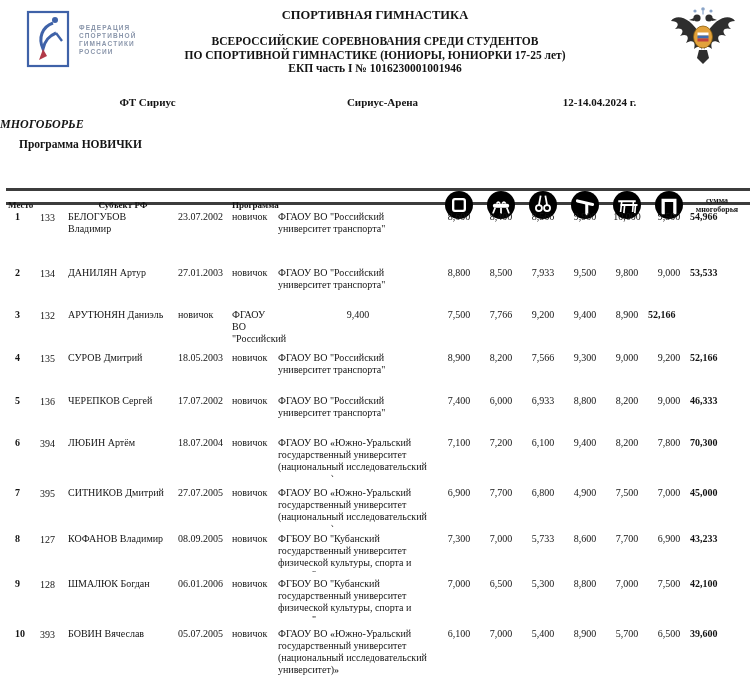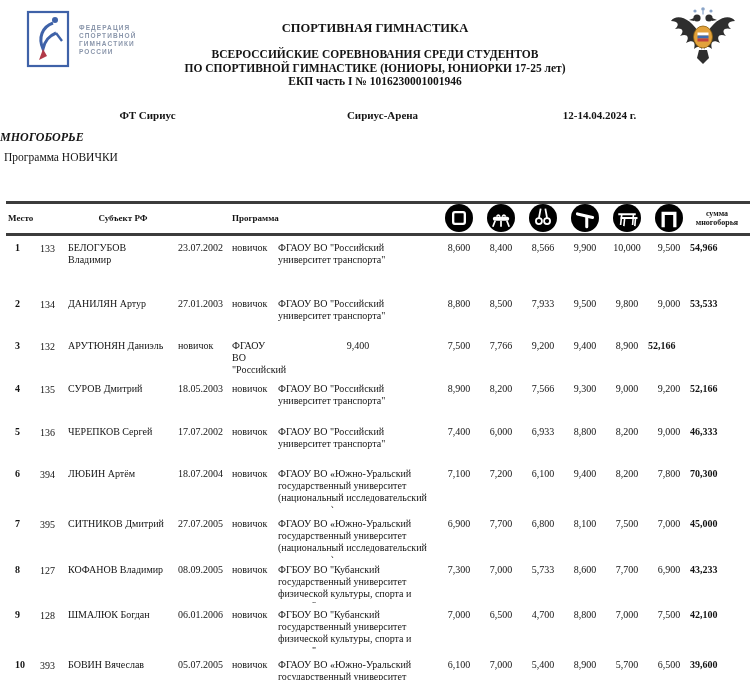--- a/index.html
+++ b/index.html
@@ -7,31 +7,31 @@
     font-family:"Liberation Serif","DejaVu Serif",serif; color:#141414; }
   .page { position:relative; width:750px; height:680px; }
 
   
   .fsgr { position:absolute; left:26px; top:10px; display:flex; gap:7px; }
   .fsgr-text { padding-top:14px; font-family:"Liberation Sans",sans-serif;
     font-size:6.5px; line-height:8px; letter-spacing:1.1px; color:#8a96ab; font-weight:bold; }
   .ministry { position:absolute; right:12px; top:6px; }
 
   
-  .title1 { text-align:center; padding-top:21px; font-weight:bold; font-size:12.5px; }
+  .title1 { text-align:center; padding-top:8px; font-weight:bold; font-size:12.5px; }
   .titleblock { margin-top:12px; text-align:center; font-weight:bold; font-size:11.5px; line-height:13.5px; }
   .inforow { margin-top:20px; display:grid; grid-template-columns:280px 190px 244px; font-weight:bold; font-size:11px; }
   .inforow > div { text-align:center;margin-left:15px; }
   .discipline { margin-top:9px; font-weight:bold; font-style:italic; font-size:12px; }
-  .program-title { margin-top:6px; margin-left:4px; font-weight:normal; font-size:11.5px; }
+  .program-title { margin-top:6px; margin-left:19px; font-weight:bold; font-size:11.5px; }
 
   
   .tbl { margin-left:6px; margin-top:8px; width:744px; }
   .thead, .trow { display:grid; grid-template-columns:34px 28px 110px 54px 46px 160px repeat(6,42px) 54px; }
-  .thead { border-top:3px solid #3c3c3c; border-bottom:3px solid #3c3c3c; height:35px; align-items:center;margin-top:38px; }
+  .thead { border-top:3px solid #3c3c3c; border-bottom:3px solid #3c3c3c; height:17px; align-items:center;margin-top:38px; }
   .thead .h { font-weight:bold; font-size:9px; }
   .h-place { padding-left:2px; }
   .h-region, .h-program { text-align:center; white-space:nowrap; }
   .h-icon { display:flex; justify-content:center; align-items:center; }
   .h-total { text-align:center; font-weight:bold; font-size:8px; line-height:9px; }
 
   .trow { overflow:hidden; }
   .trow .cell { padding-top:6px; font-size:10px; line-height:12px; }
   .c-place { font-weight:bold; font-size:11px; padding-left:9px; }
   .c-bib   { font-size:8.5px; padding-top:7px !important; }
@@ -257,21 +257,21 @@
           <div class="cell c-bib"><span>395</span></div>
           <div class="cell c-name"><span>СИТНИКОВ Дмитрий</span></div>
           <div class="cell c-dob"><span>27.07.2005</span></div>
           <div class="cell c-prog"><span>новичок</span></div>
           <div class="cell c-inst clip">
             <span>ФГАОУ ВО «Южно-Уральский государственный университет (национальный исследовательский университет)»</span>
           </div>
           <div class="cell c-score"><span>6,900</span></div>
           <div class="cell c-score"><span>7,700</span></div>
           <div class="cell c-score"><span>6,800</span></div>
-          <div class="cell c-score"><span>8,100</span></div>
+          <div class="cell c-score"><span>4,900</span></div>
           <div class="cell c-score"><span>7,500</span></div>
           <div class="cell c-score"><span>7,000</span></div>
           <div class="cell c-total"><span>45,000</span></div>
         </div>
         <div class="trow" style="height: 45px;">
           <div class="cell c-place"><span>8</span></div>
           <div class="cell c-bib"><span>127</span></div>
           <div class="cell c-name"><span>КОФАНОВ Владимир</span></div>
           <div class="cell c-dob"><span>08.09.2005</span></div>
           <div class="cell c-prog"><span>новичок</span></div>
@@ -290,21 +290,21 @@
           <div class="cell c-place"><span>9</span></div>
           <div class="cell c-bib"><span>128</span></div>
           <div class="cell c-name"><span>ШМАЛЮК Богдан</span></div>
           <div class="cell c-dob"><span>06.01.2006</span></div>
           <div class="cell c-prog"><span>новичок</span></div>
           <div class="cell c-inst clip">
             <span>ФГБОУ ВО "Кубанский государственный университет физической культуры, спорта и туризма"</span>
           </div>
           <div class="cell c-score"><span>7,000</span></div>
           <div class="cell c-score"><span>6,500</span></div>
-          <div class="cell c-score"><span>4,700</span></div>
+          <div class="cell c-score"><span>5,300</span></div>
           <div class="cell c-score"><span>8,800</span></div>
           <div class="cell c-score"><span>7,000</span></div>
           <div class="cell c-score"><span>7,500</span></div>
           <div class="cell c-total"><span>42,100</span></div>
         </div>
         <div class="trow" style="height: 78px;">
           <div class="cell c-place"><span>10</span></div>
           <div class="cell c-bib"><span>393</span></div>
           <div class="cell c-name"><span>БОВИН Вячеслав</span></div>
           <div class="cell c-dob"><span>05.07.2005</span></div>

